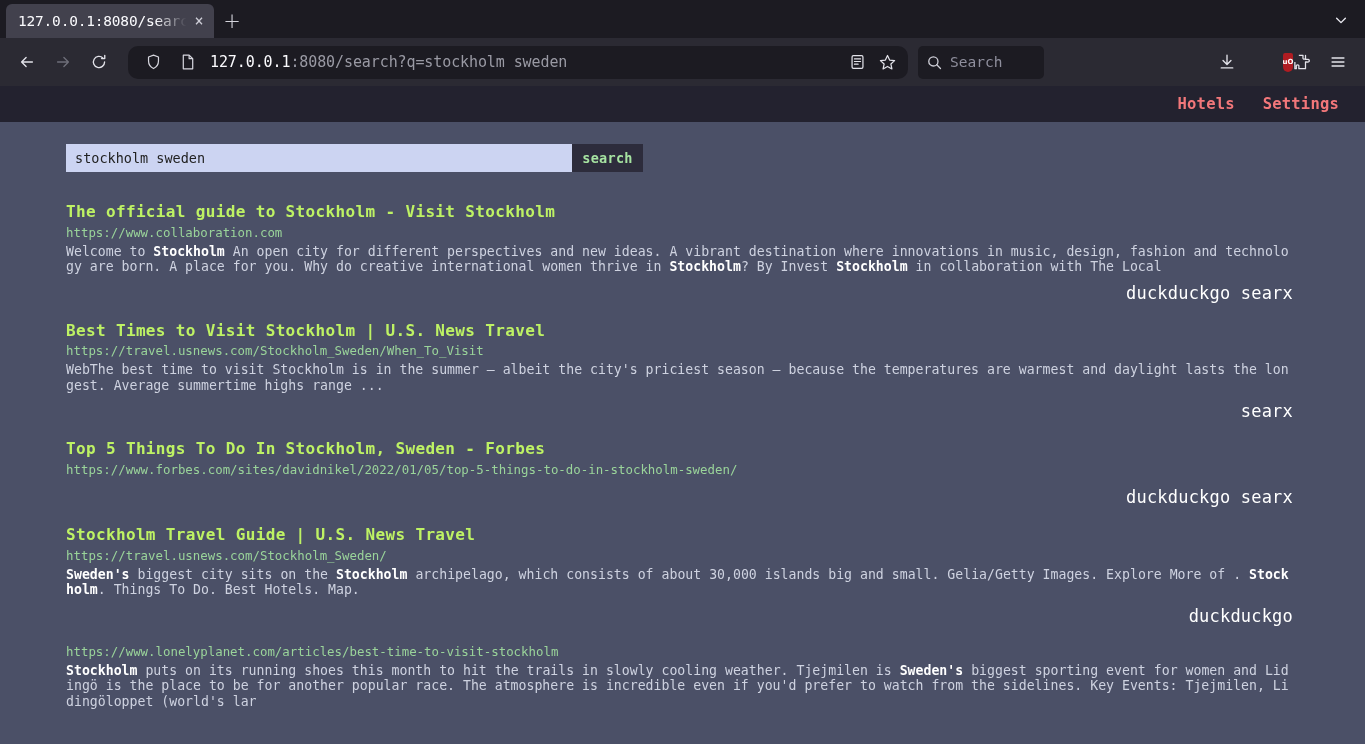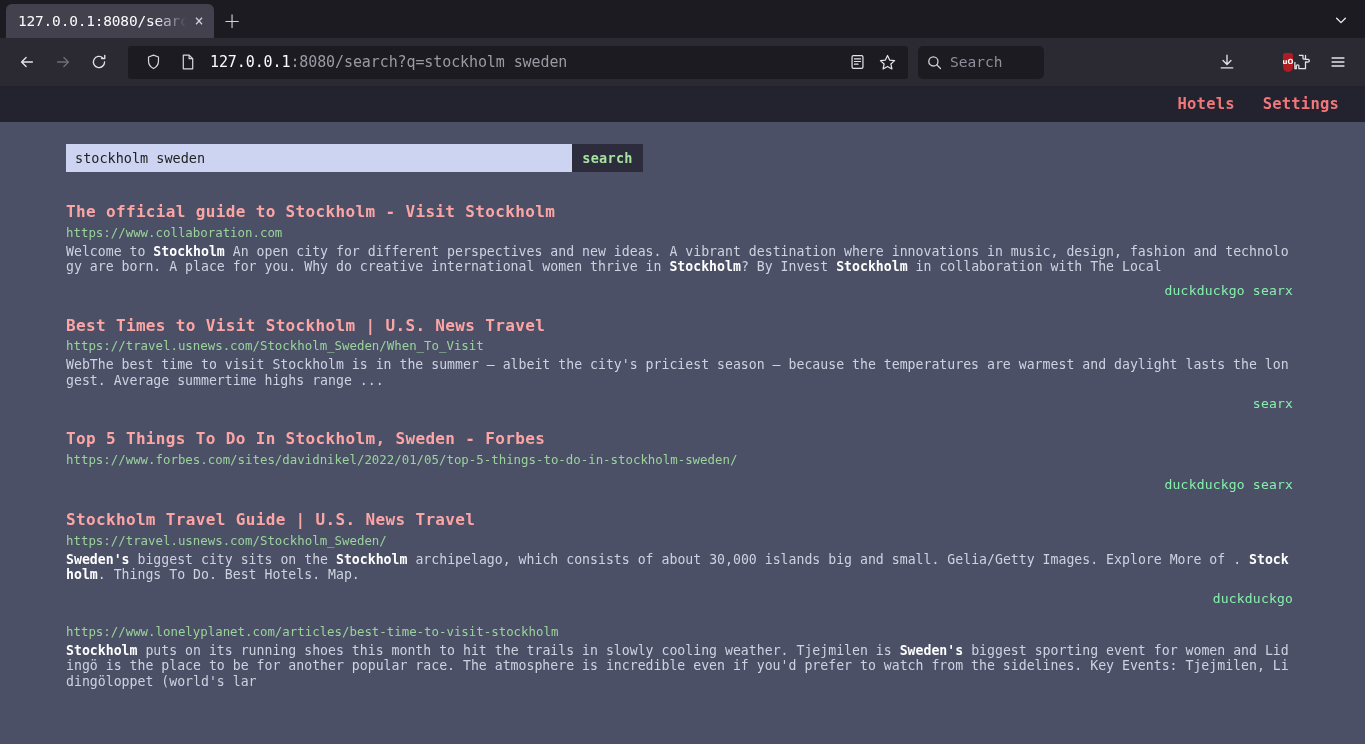--- a/index.html
+++ b/index.html
@@ -73,21 +73,21 @@
     width: 34px; height: 32px;
     display: flex; align-items: center; justify-content: center;
     flex: 0 0 34px;
   }
   .navbtn svg { display: block; }
 
   .urlbar {
     flex: 1;
     height: 33px;
     background: #1c1b22;
-    border-radius: 3px;
+    border-radius: 10px;
     margin: 0 8px 0 10px;
     display: flex;
     align-items: center;
     padding: 0 8px 0 12px;
     gap: 9px;
     max-width: 780px;
   }
   .url-text {
     flex: 1;
     font-size: 15px;
@@ -168,21 +168,21 @@
     font-family: "DejaVu Sans Mono", monospace;
     font-size: 13.5px;
     font-weight: bold;
     letter-spacing: 0.3px;
     cursor: pointer;
   }
 
   .results { padding: 29px 72px 0 66px; }
   .result { margin-bottom: 17px; }
   .r-title {
-    color: #fca5a5;
+    color: #bef264;
     font-size: 16px;
     font-weight: bold;
     text-decoration: none;
     letter-spacing: 0.35px;
     display: block;
     line-height: 1.35;
   }
   .r-url {
     color: #9ad49a;
     font-size: 12.4px;
@@ -194,22 +194,22 @@
     color: #ced2e0;
     font-size: 13.2px;
     line-height: 1.18;
     margin-top: 2px;
     word-break: break-all;
     overflow-wrap: anywhere;
   }
   .r-content b { color: #ffffff; font-weight: bold; }
   .r-engines {
     text-align: right;
-    color: #86efac;
-    font-size: 13px;
+    color: #ffffff;
+    font-size: 17px;
     margin-top: 8px;
     letter-spacing: 0.2px;
   }
 </style>
 </head>
 <body>
 
 <div class="tabstrip">
   <div class="tab">
     <span class="tab-title">127.0.0.1:8080/search</span>

